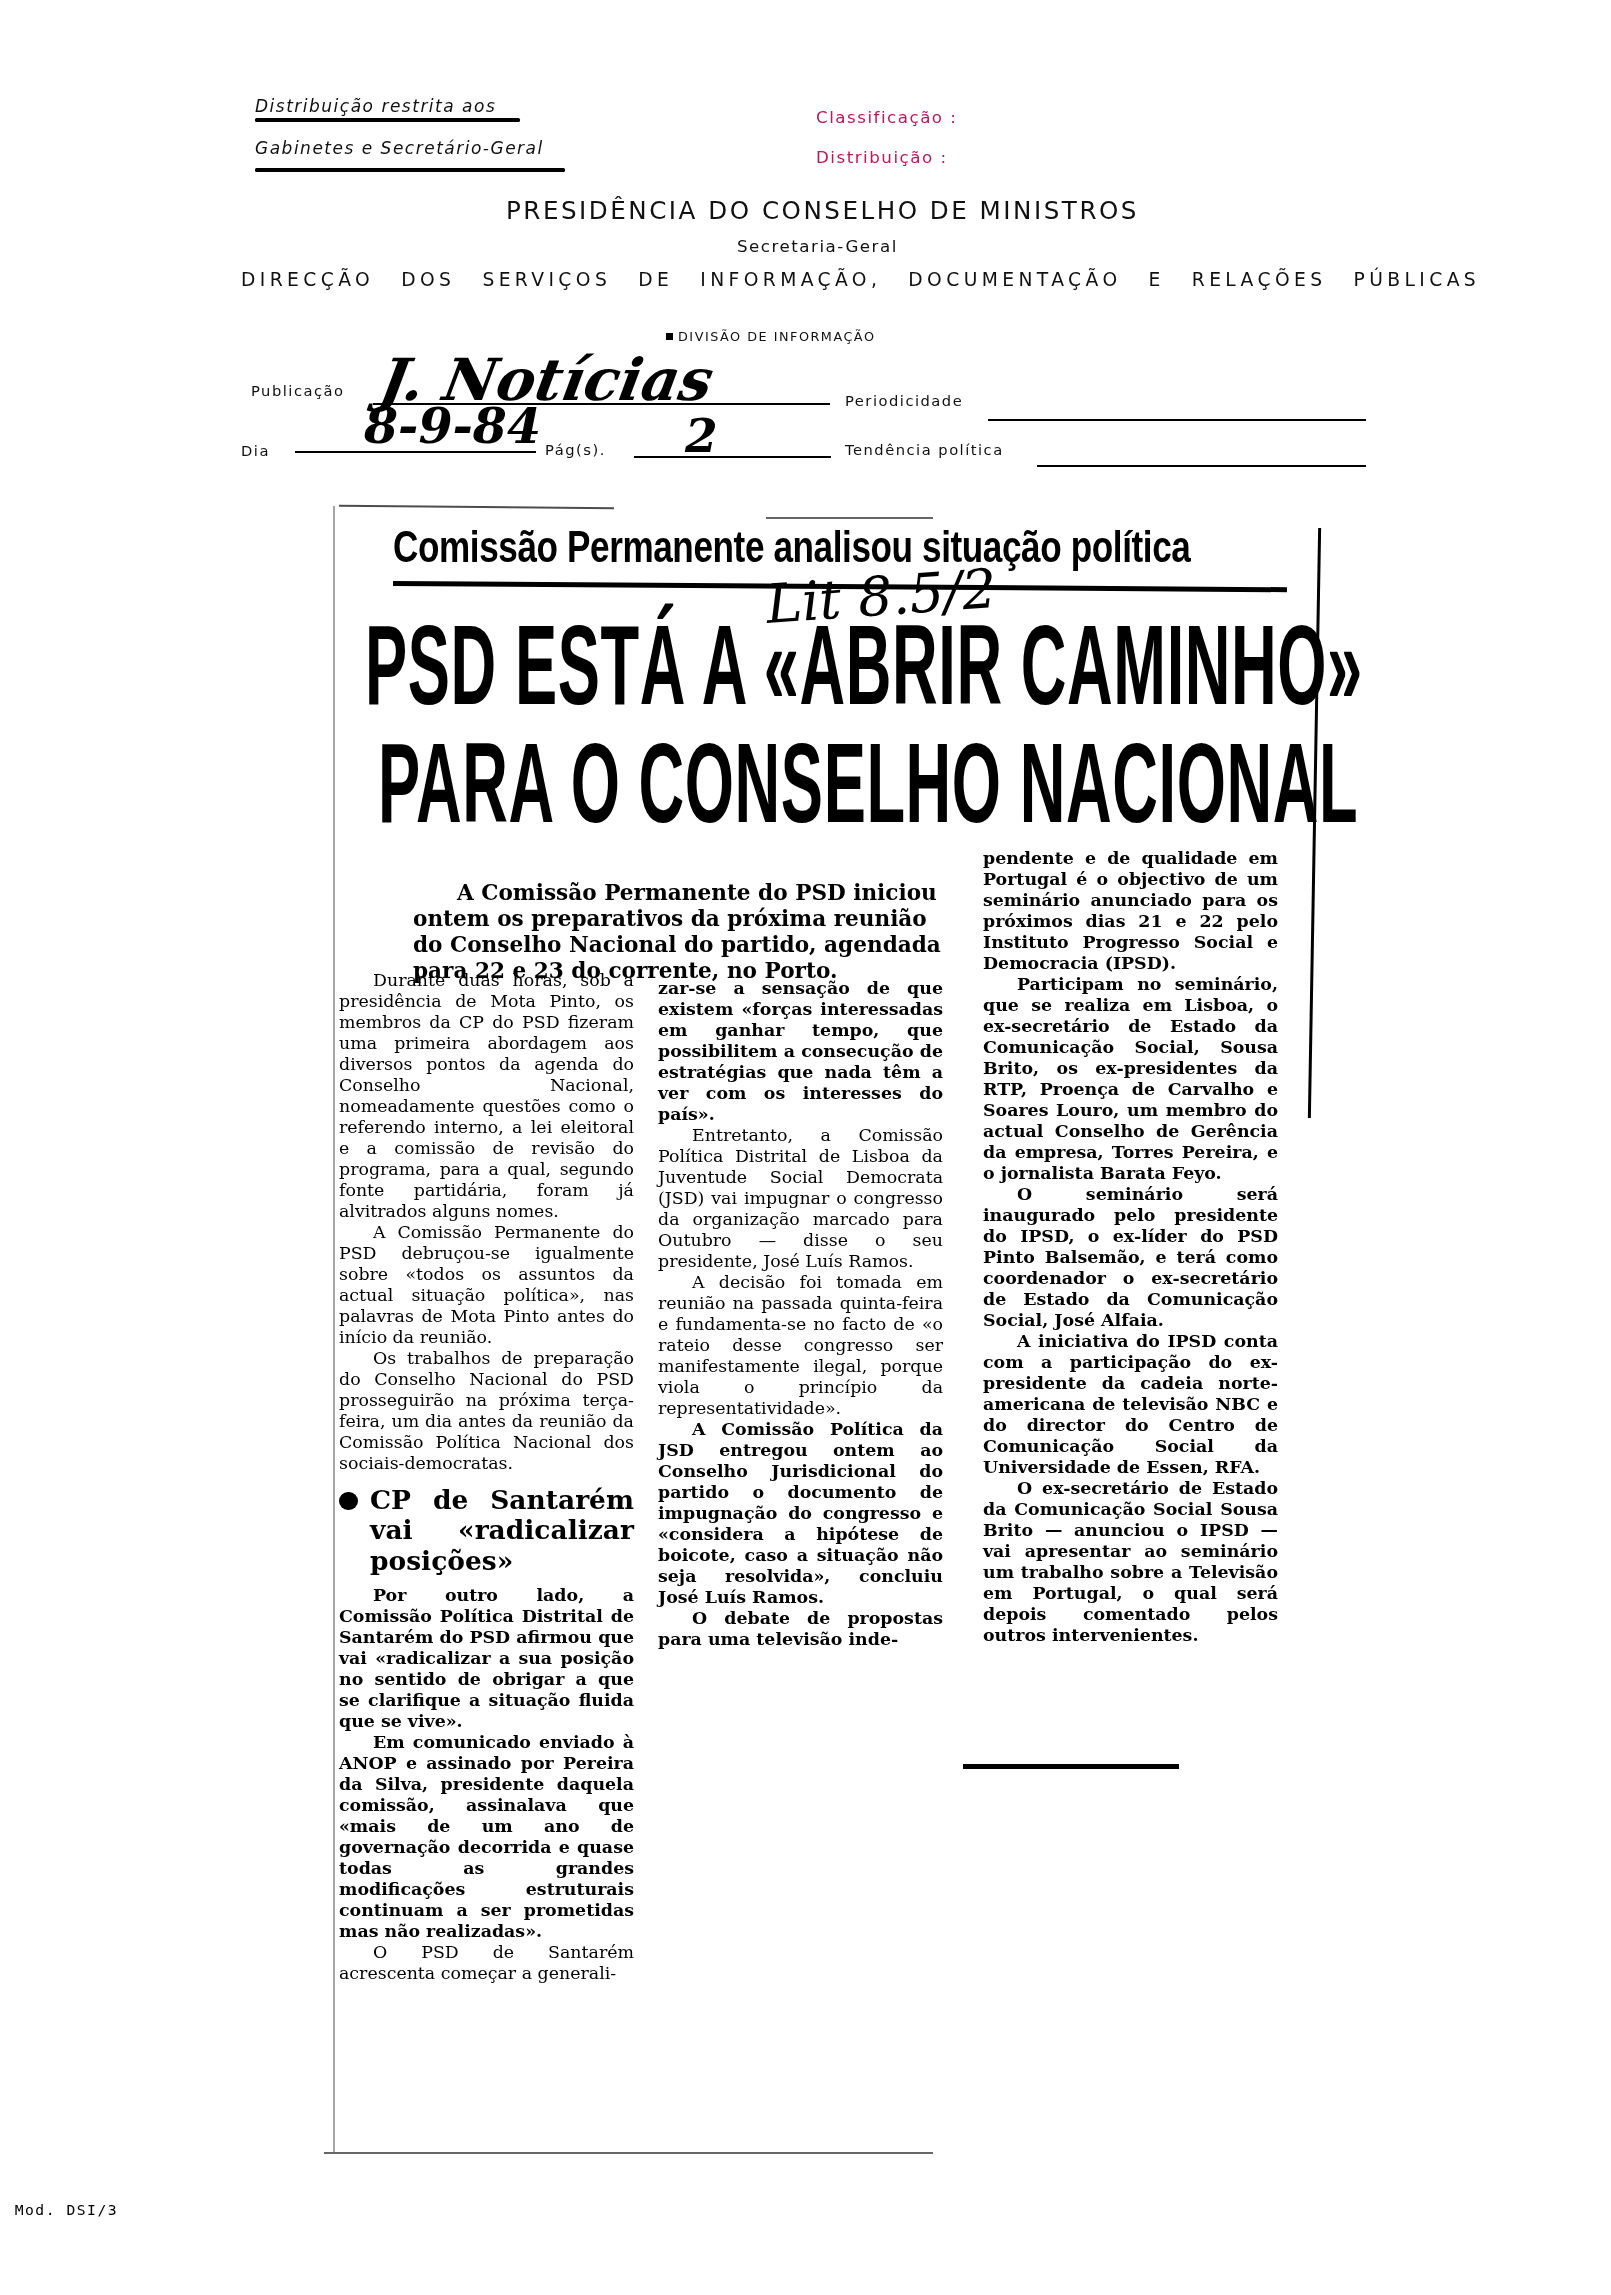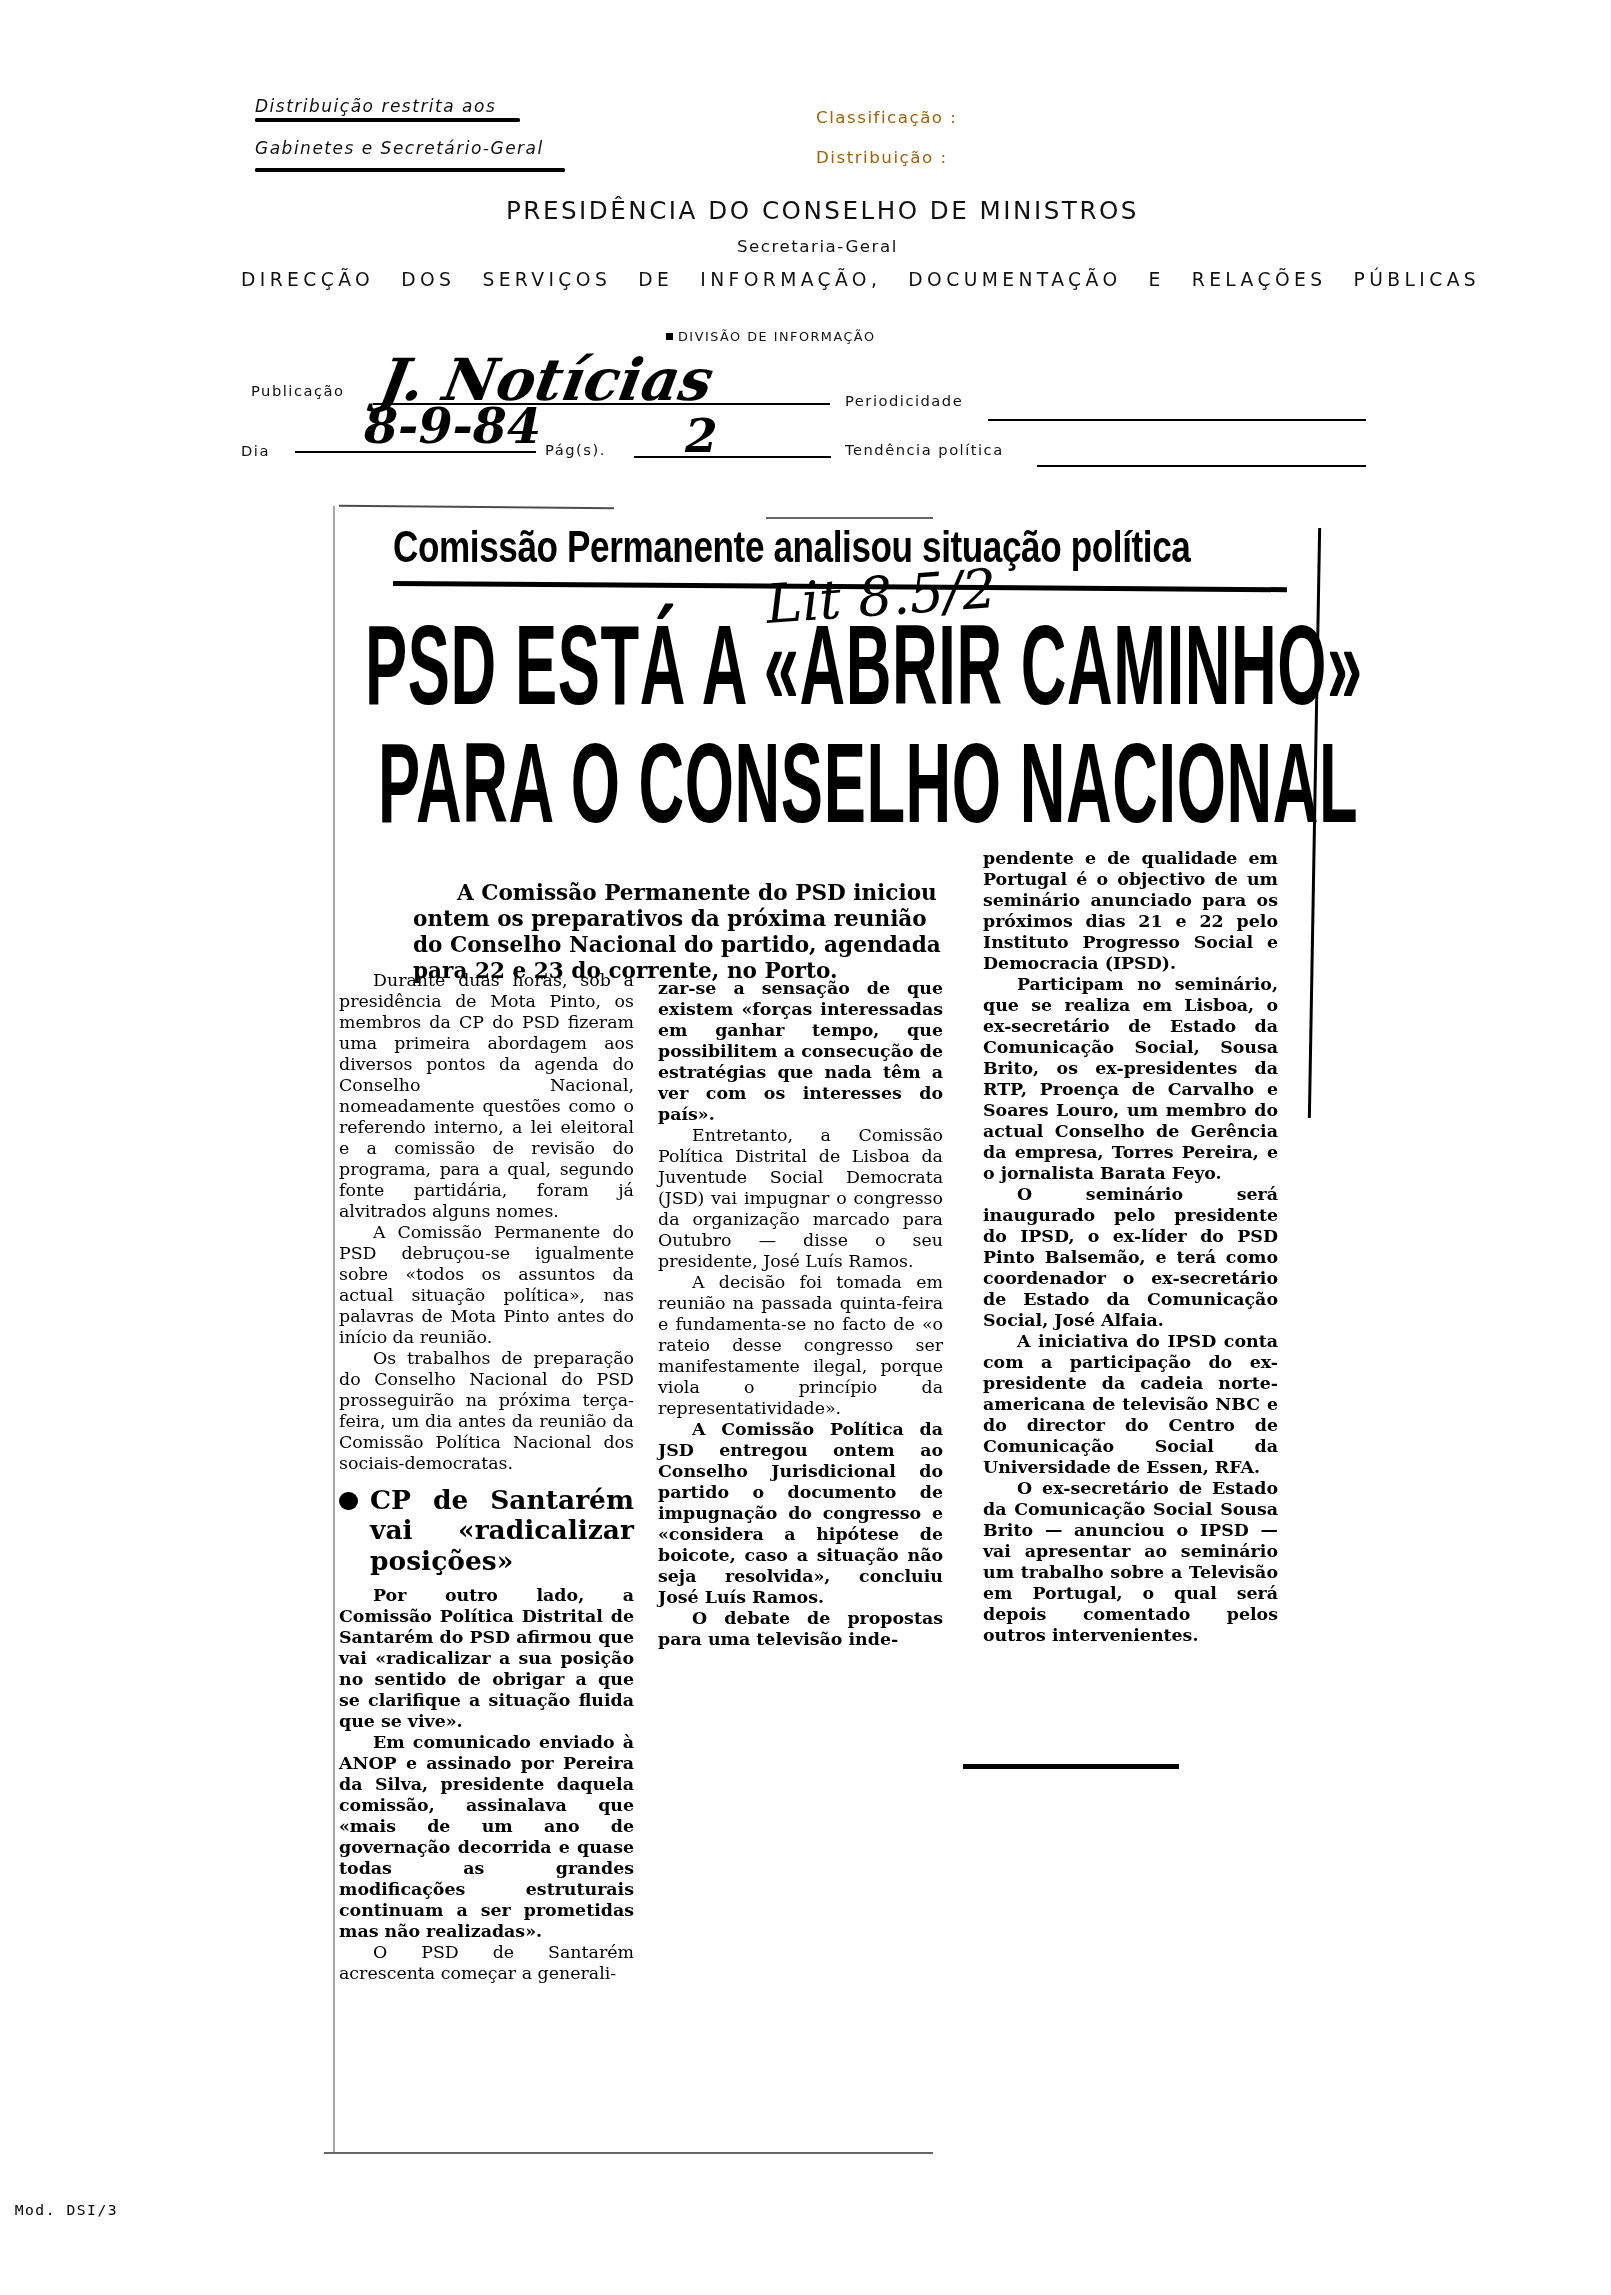--- a/index.html
+++ b/index.html
@@ -2,21 +2,21 @@
 <html style="font-size:7.9px"><head>
 <meta charset="utf-8">
 <style>
   html, body { margin:0; padding:0; background:#ffffff; }
   body { width:1612px; height:2295px; position:relative; overflow:hidden; color:#000; font-family:"DejaVu Sans", sans-serif; }
   .abs { position:absolute; }
 
   
   .form-label-italic { font-family:"DejaVu Sans", sans-serif; font-style:italic; font-size:17px; letter-spacing:1.5px; color:#111; }
   .underline-bar { position:absolute; height:3.9px; background:#000; border-radius:1.5px; }
-  .form-plain { font-family:"DejaVu Sans", sans-serif; font-size:16.7px; letter-spacing:1.5px; color:#a16207; }
+  .form-plain { font-family:"DejaVu Sans", sans-serif; font-size:16.7px; letter-spacing:1.5px; color:#be185d; }
   .org-title { font-family:"DejaVu Sans", sans-serif; font-size:24.6px; letter-spacing:2.5px; color:#111; }
   .org-sub { font-family:"DejaVu Sans", sans-serif; font-size:16.7px; letter-spacing:1.5px; color:#111; }
   .dept { font-family:"DejaVu Sans", sans-serif; font-size:18.7px; letter-spacing:4.4px; word-spacing:16.7px; color:#111; }
   .division { font-family:"DejaVu Sans", sans-serif; font-size:12.8px; letter-spacing:1.5px; color:#111; }
   .field-label { font-family:"DejaVu Sans", sans-serif; font-size:14.7px; letter-spacing:1.5px; color:#111; }
   .field-line { position:absolute; height:2px; background:#000; }
   .handwriting { font-family:"DejaVu Serif", serif; font-style:italic; font-weight:bold; color:#000; }
 
   
   .clip-border-right { position:absolute; width:2.9px; background:#000; }

